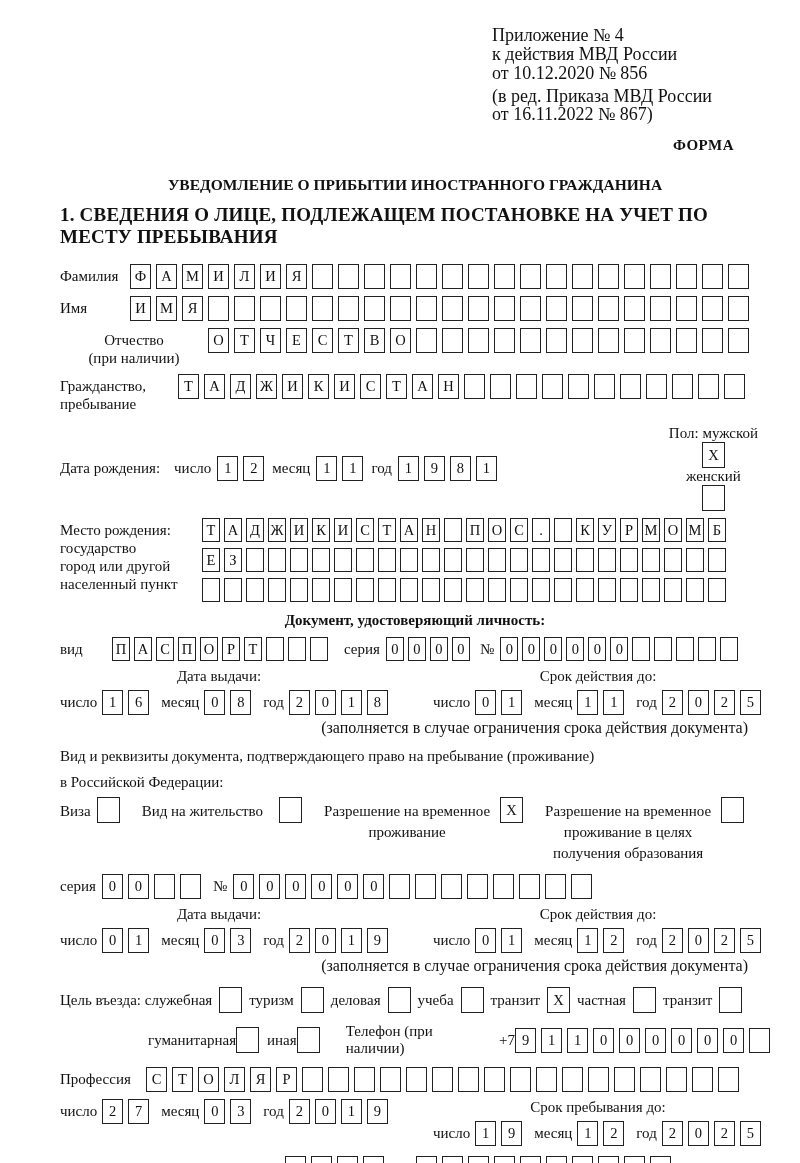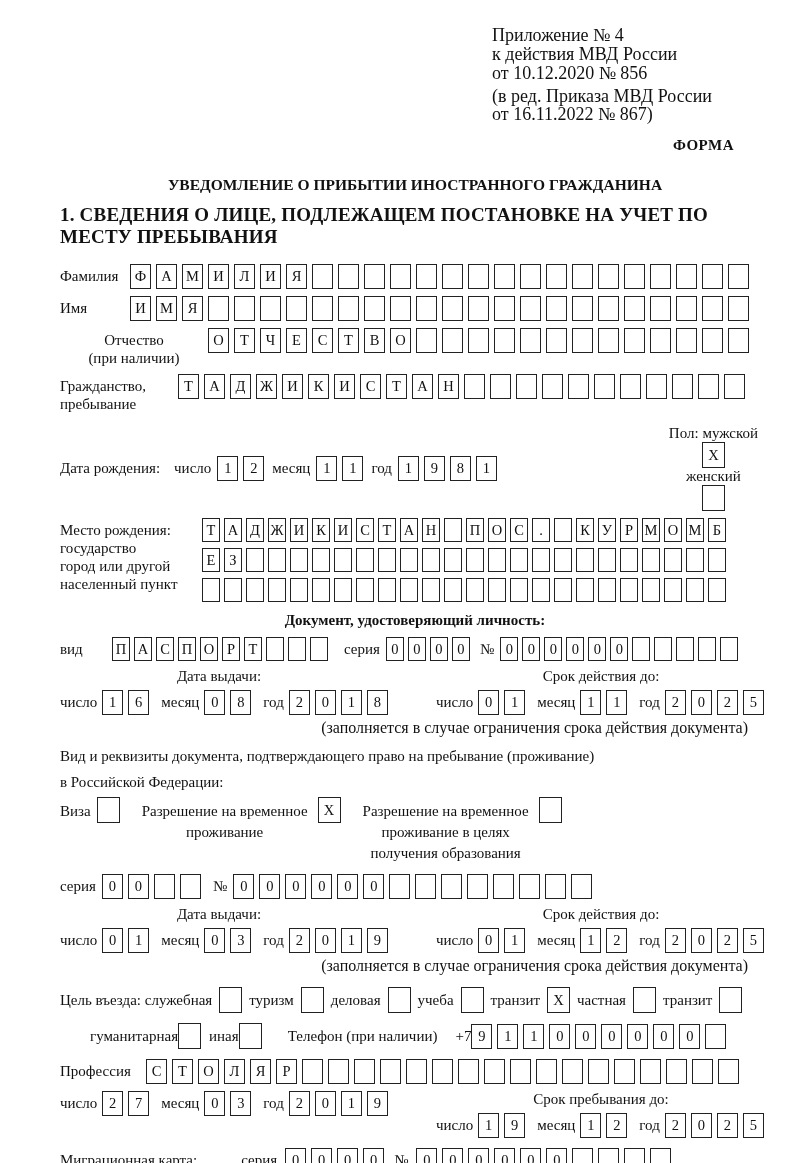--- a/index.html
+++ b/index.html
@@ -45,41 +45,41 @@
 
   
   .inlinebits { display: flex; align-items: center; flex-wrap: nowrap; }
   .inlinebits .t { padding: 0 6px 0 0; }
   .inlinebits .t.pre { padding-left: 8px; }
   .sex-group { display: flex; align-items: center; margin-left: auto; margin-right: 4px; flex-direction: column; }
   .sex-group .t { padding: 0 8px; }
 
   
   .center-bold { text-align: center; font-weight: bold; margin: 10px 0 8px 0; }
-  .date-pair { display: flex; margin-top: 10px; }
+  .date-pair { display: flex; margin-top: 10px; gap: 17px; }
   .date-col { width: 318px; }
-  .date-col.right { width: 330px; margin-left: 58px; }
+  .date-col.right { width: 330px; margin-left: 38px; }
   .date-title { text-align: center; margin-bottom: 5px; }
   .date-fields { display: flex; align-items: center; }
   .date-fields .dlabel { padding-right: 5px; }
   .date-fields .dlabel.mid { padding-left: 12px; }
   .note { font-size: 16px; text-align: right; padding-right: 22px; margin-top: 4px; }
 
   
   .intro { line-height: 26px; }
   .opt-row { display: flex; align-items: flex-start; margin-top: 2px; margin-bottom: 10px; }
   .opt { display: flex; align-items: flex-start; margin-right: 22px; }
   .opt:last-child { margin-right: 0; }
   .opt .opt-label { line-height: 21px; padding-top: 4px; margin-right: 10px; }
   .opt .opt-label.center { text-align: center; }
 
   
   .purpose { display: flex; align-items: center; gap: 7px; margin-top: 12px; }
   .purpose .t { white-space: nowrap; }
-  .purpose2 { display: flex; align-items: center; gap: 0; margin-top: 10px; margin-left: 30px; }
+  .purpose2 { display: flex; align-items: center; gap: 0; margin-top: 10px; margin-left: 88px; }
   .purpose2 .phone-label { margin-left: 26px; }
   .purpose2 .plus7 { margin-left: 18px; font-size: 15px; }
 
   .mig-row { display: flex; align-items: center; margin-top: 10px; }
   .mig-row .t { padding-right: 8px; }
   .mig-row .gap { width: 36px; }
 </style>
 </head>
 <body>
 
@@ -435,20 +435,26 @@
   </div>
 
   <div class="opt-row">
     <div class="opt">
       <div class="opt-label" style="margin-right:6px">Виза</div>
       <span class="cells cb">
           <span class="cell"></span>
         </span>
     </div>
     <div class="opt">
+      <div class="opt-label" style="margin-right:16px">Вид на жительство</div>
+      <span class="cells cb">
+          <span class="cell"></span>
+        </span>
+    </div>
+    <div class="opt">
       <div class="opt-label center">
         <div>Разрешение на временное</div>
         <div>проживание</div>
       </div>
       <span class="cells cb">
           <span class="cell">X</span>
         </span>
     </div>
     <div class="opt">
       <div class="opt-label center">

